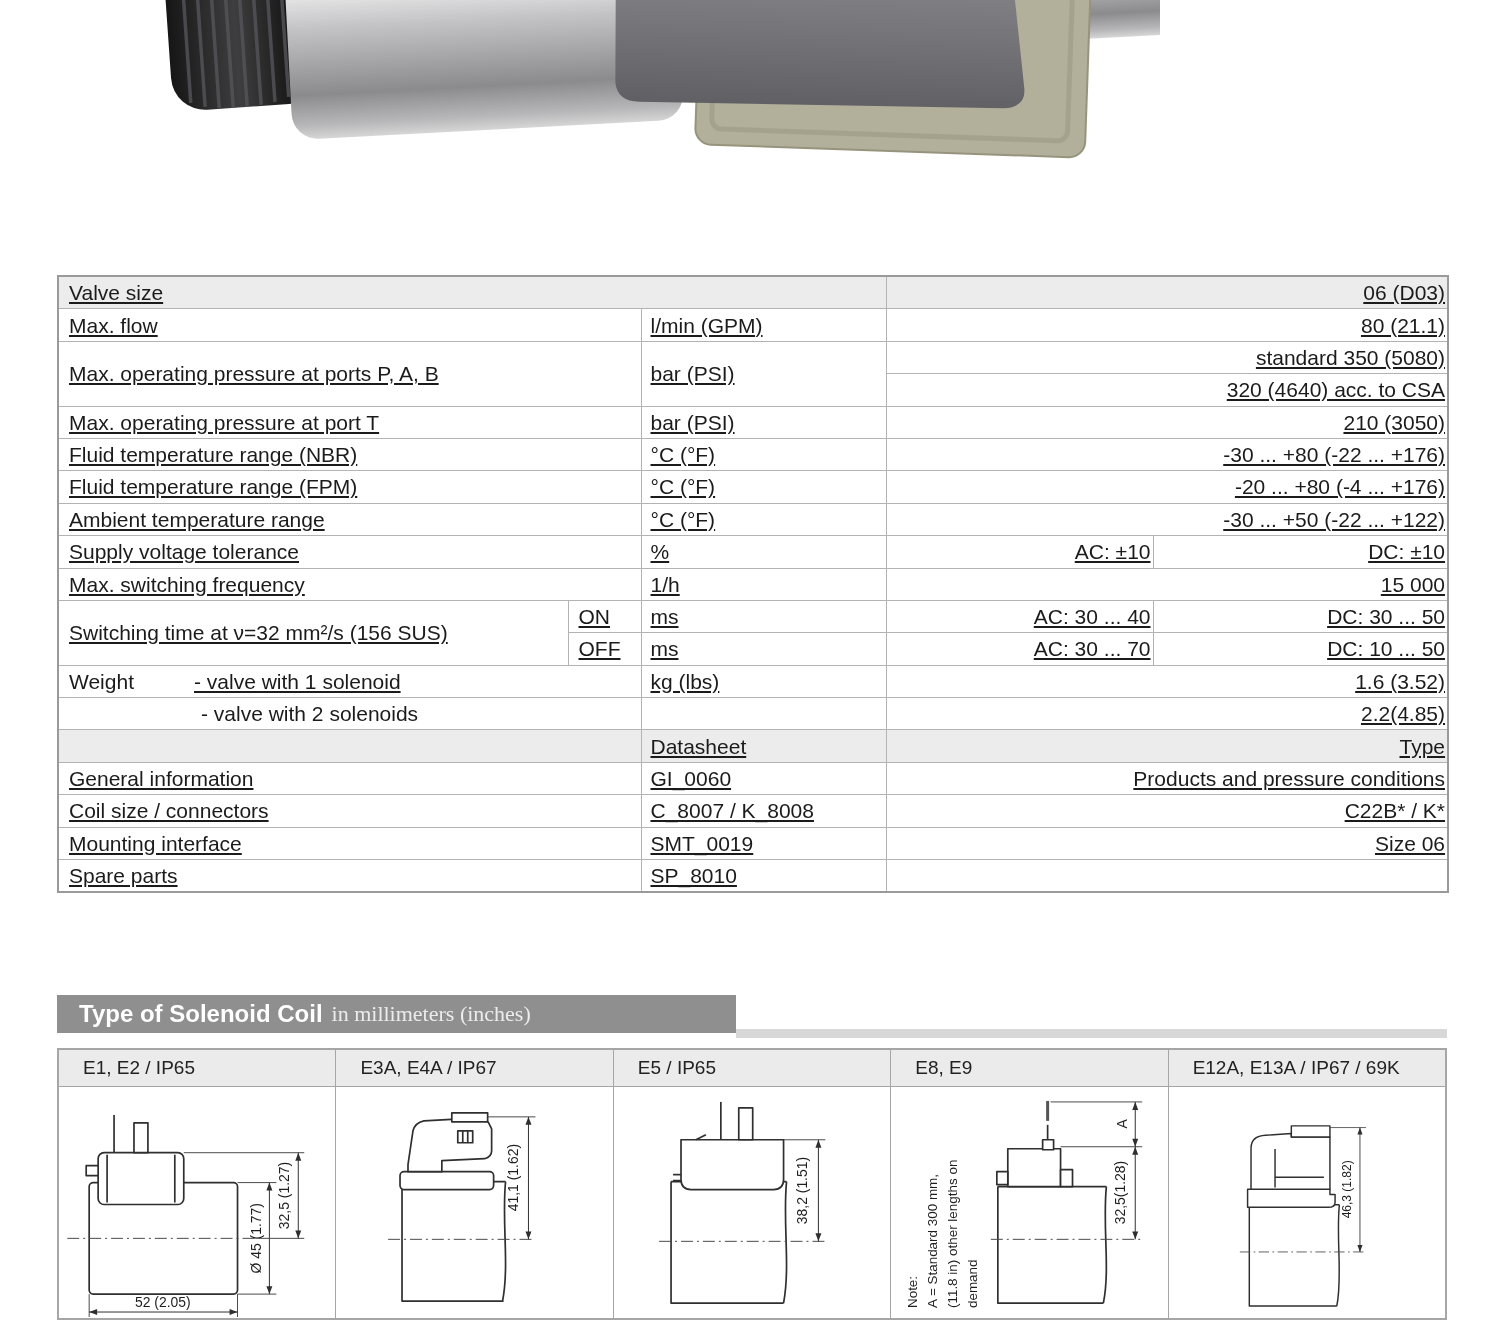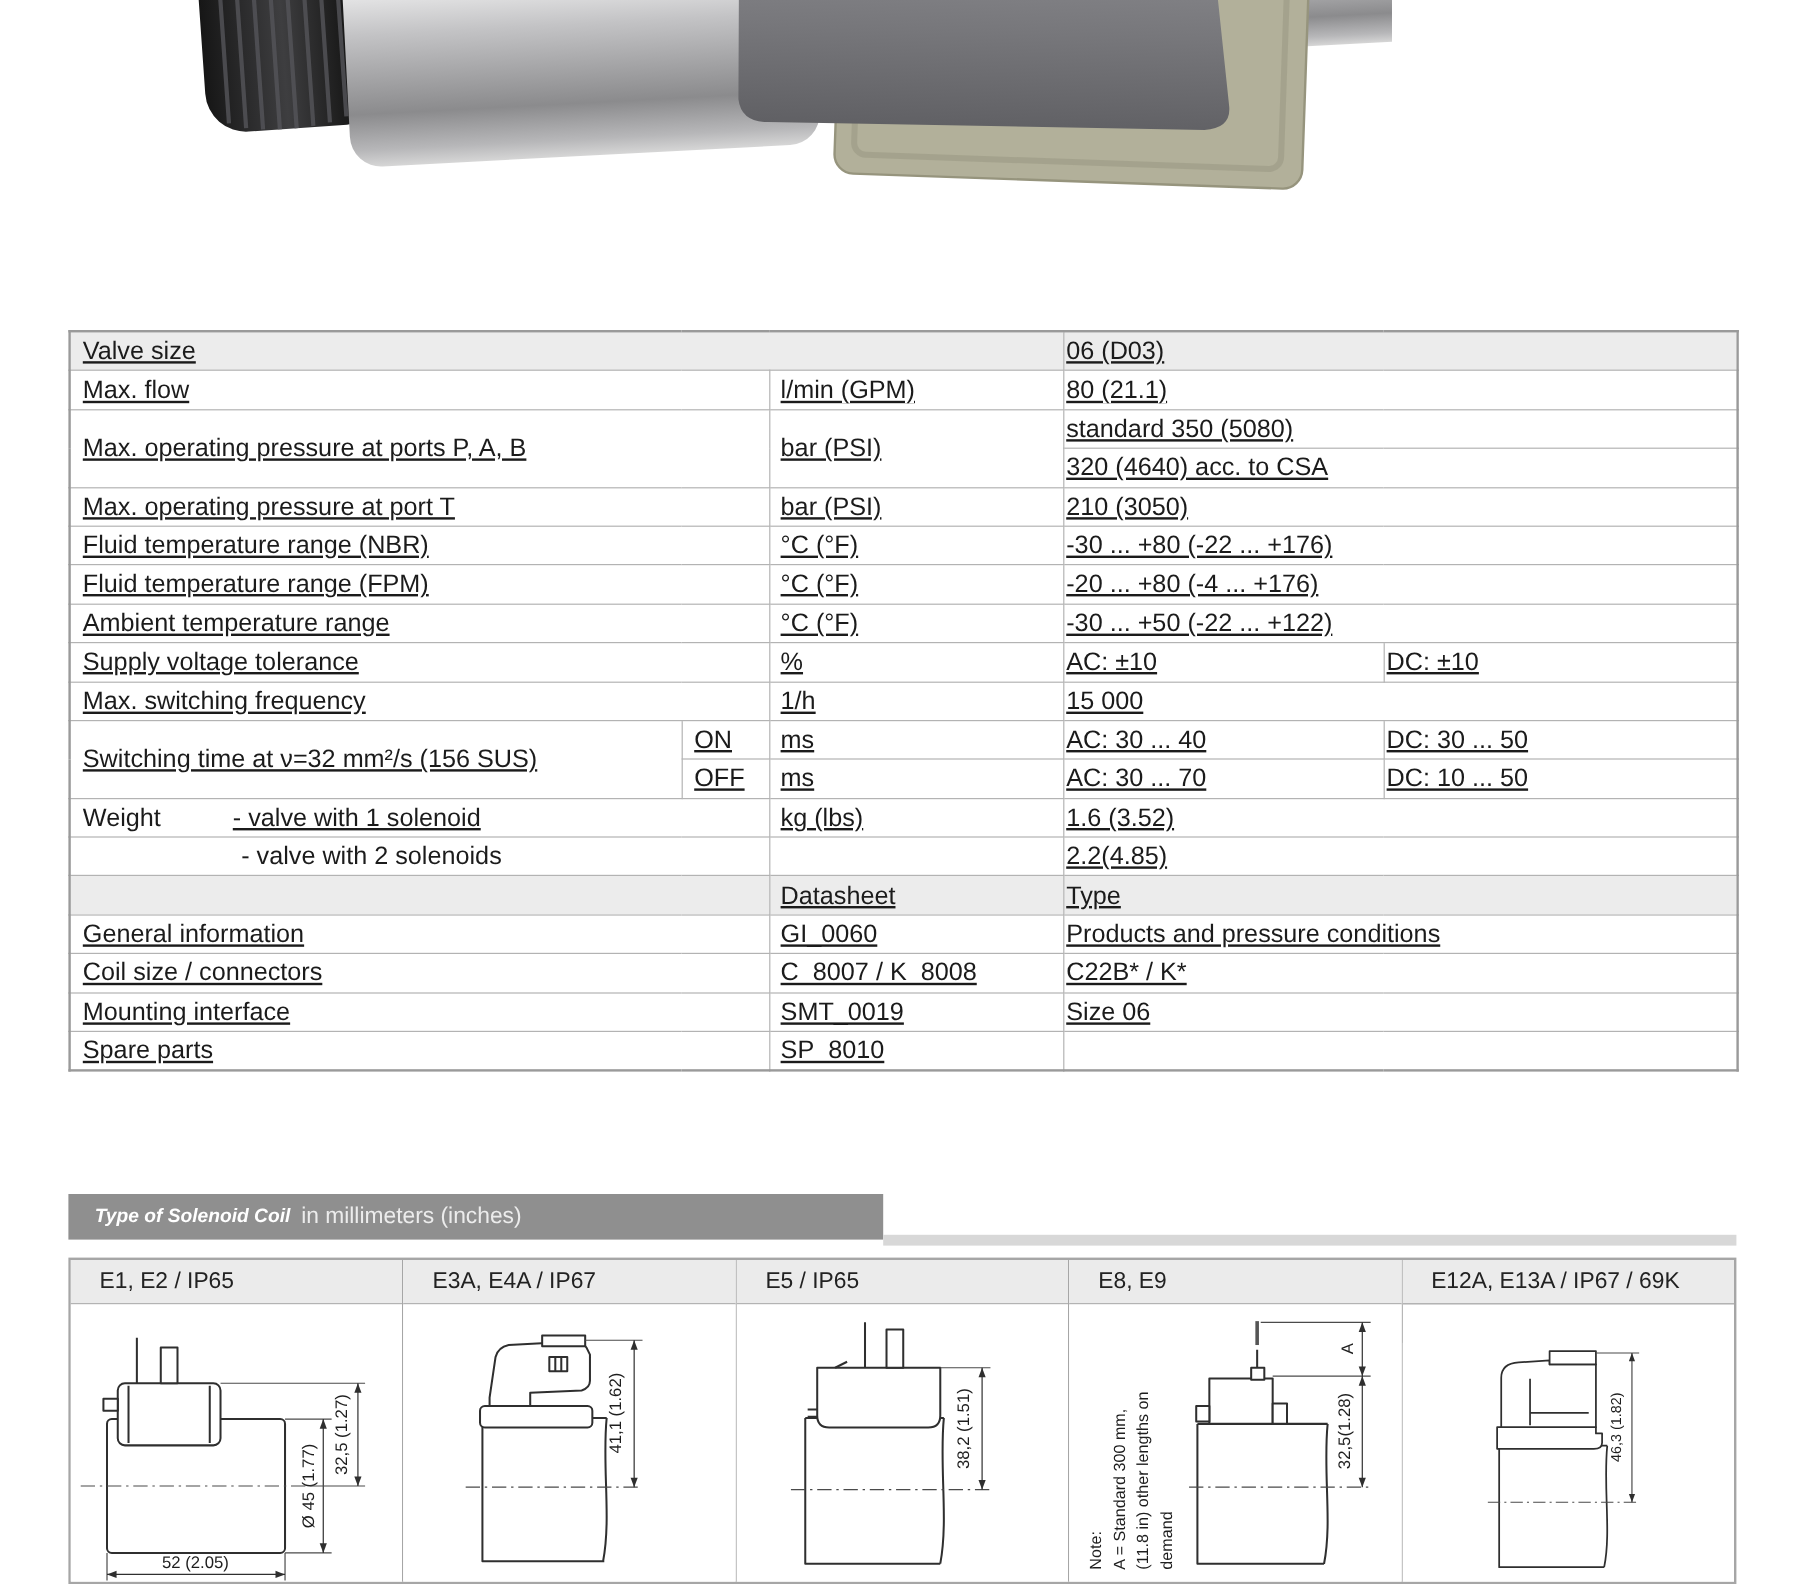--- a/index.html
+++ b/index.html
@@ -6,31 +6,31 @@
   body{width:1500px;height:1327px;position:relative;overflow:hidden;
        font-family:"Liberation Sans",sans-serif;color:#1b1b1b;}
   .abs{position:absolute;}
 
   
   table.spec{position:absolute;left:57px;top:275px;width:1390px;
     border-collapse:collapse;table-layout:fixed;font-size:21px;color:#1b1b1b;
     border:2px solid #9a9a9a;}
   .spec td{border:1px solid #b3b3b3;height:31.4px;padding:0 4px 0 10px;
     overflow:hidden;white-space:nowrap;line-height:1.1;text-decoration:underline;}
-  .spec td.val{text-align:left;padding:0 2px;}
+  .spec td.val{text-align:right;padding:0 2px;}
   .spec td.unit{padding-left:9px;margin-top:44px;}
   .spec .shade{background:#ececec;}
   .spec .wlabel{display:inline-block;width:125px;}
   .spec .windent{display:inline-block;padding-left:132px;}
 
   
   .coil-bar{left:57px;top:995px;width:679px;height:38px;background:#8f8f8f;
     display:flex;align-items:center;padding-left:22px;box-sizing:border-box;}
-  .coil-bar .t{color:#fff;font-weight:bold;font-size:16px;font-style:italic;}
-  .coil-bar .s{color:#ececec;font-size:19px;margin-left:9px;}
+  .coil-bar .t{color:#fff;font-weight:bold;font-size:24px;}
+  .coil-bar .s{color:#ececec;font-size:22px;margin-left:9px;font-family:Liberation Serif, serif;}
   .coil-strip{left:736px;top:1029px;width:711px;height:9px;background:#d8d8d8;}
 
   .panels{left:57px;top:1048px;width:1390px;height:272px;border:2px solid #a6a6a6;
     display:flex;box-sizing:border-box;background:#fff;}
   .panel{flex:1;min-width:0;display:flex;flex-direction:column;border-right:1px solid #a6a6a6;}
   .panel:last-child{border-right:none;gap:32px;}
   .panel-h{height:37px;background:#ebebeb;border-bottom:1px solid #a6a6a6;
     display:flex;align-items:center;padding-left:24px;box-sizing:border-box;
     font-size:19px;color:#222;}
   .panel-b{flex:1;position:relative;background:#fff;}

